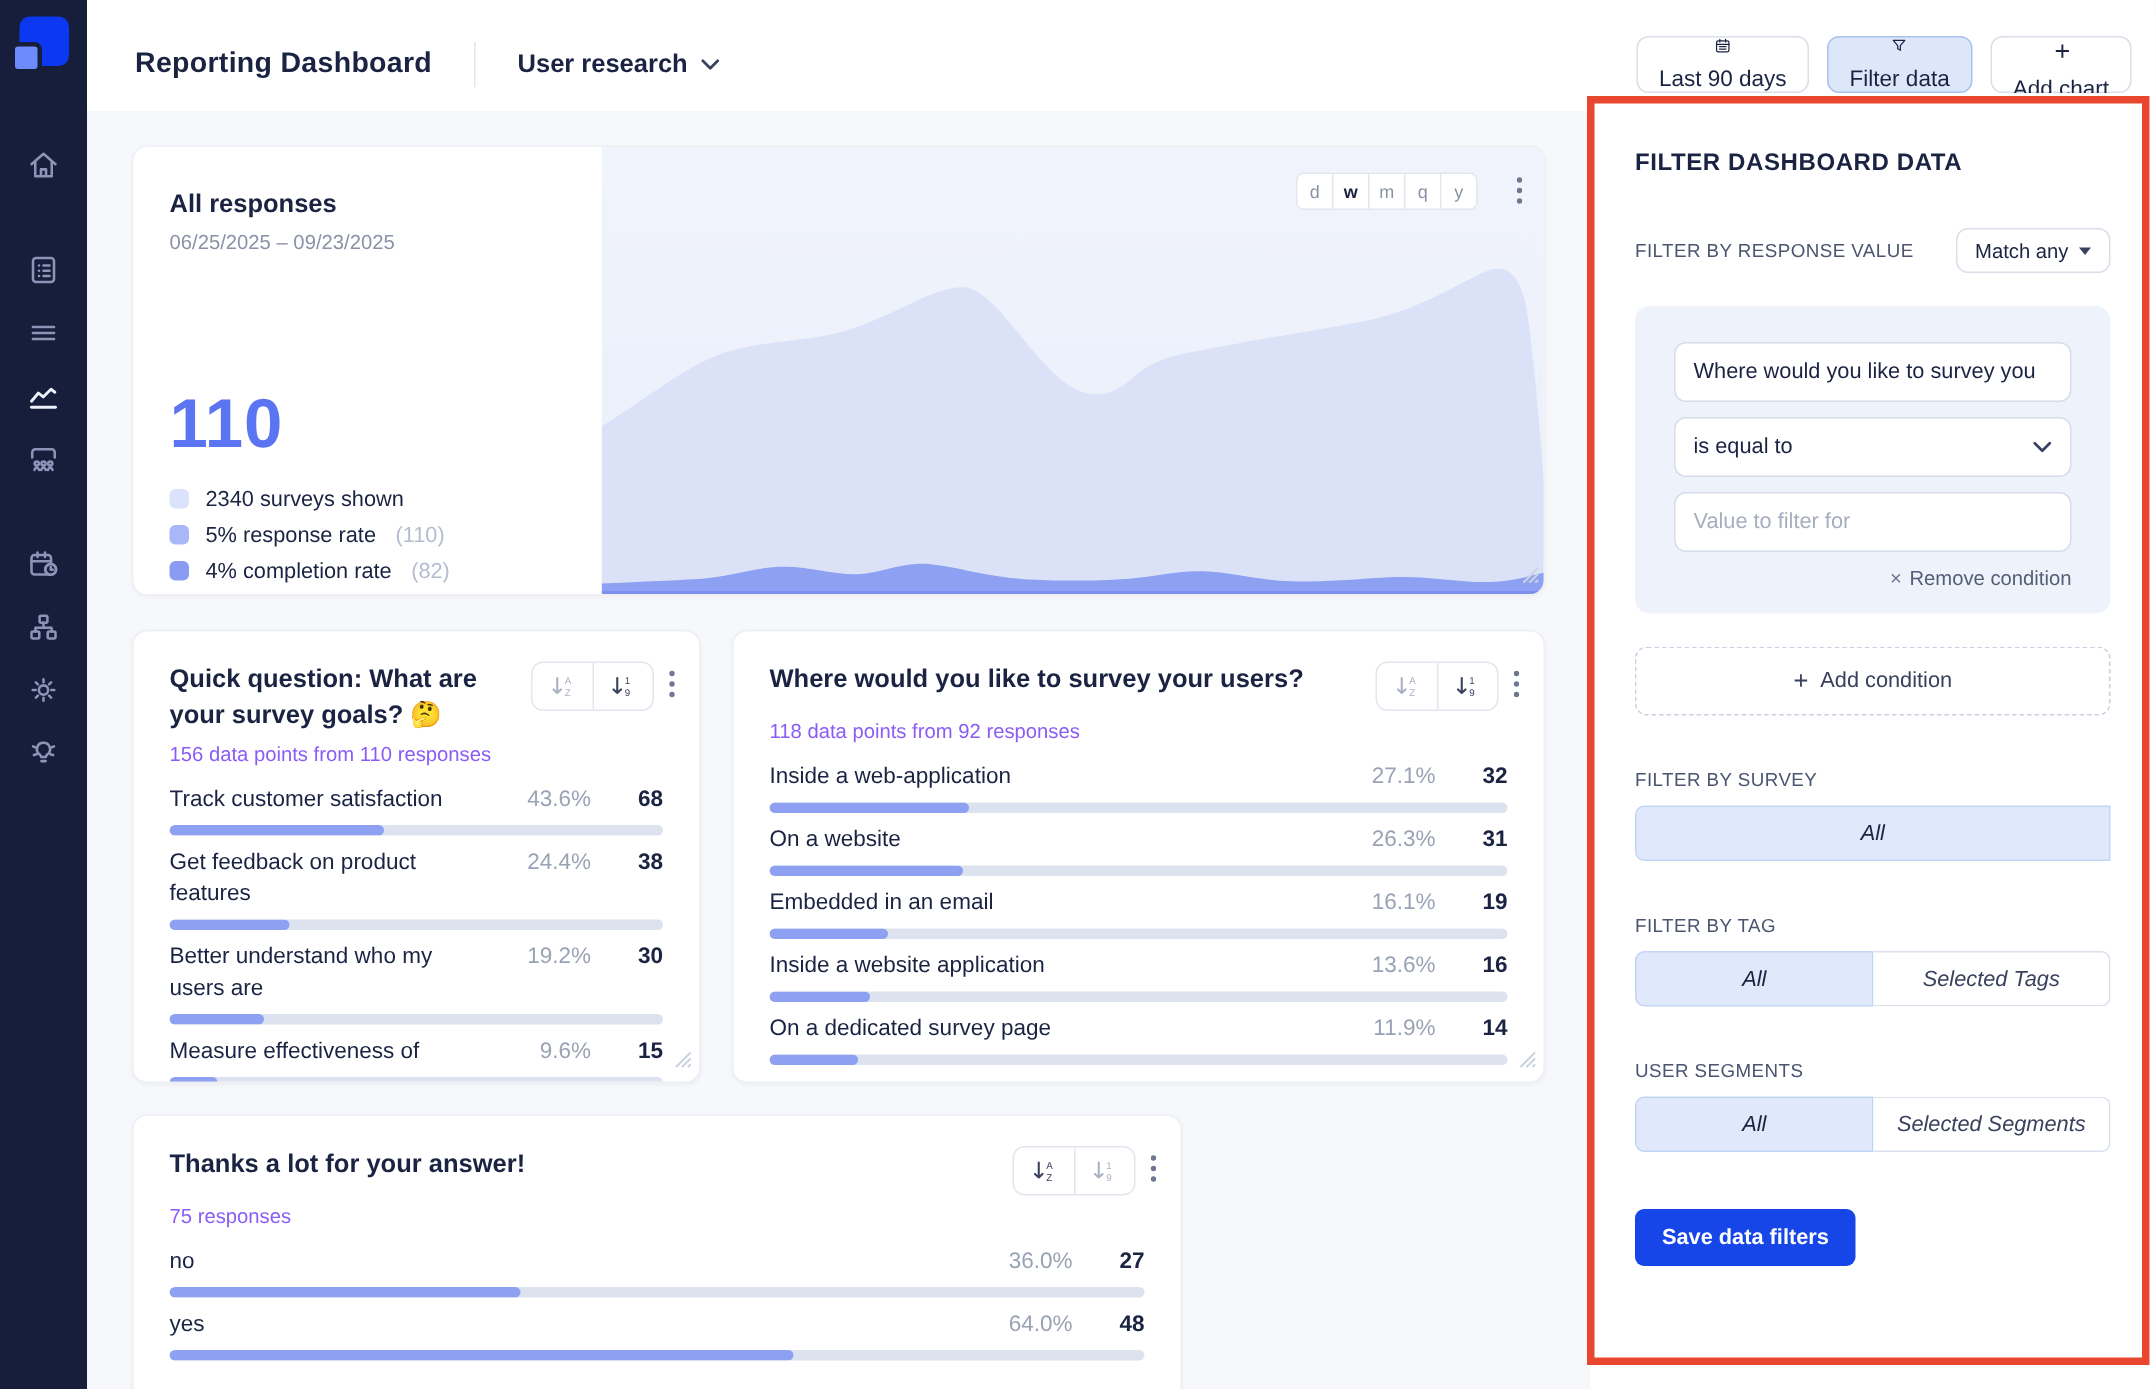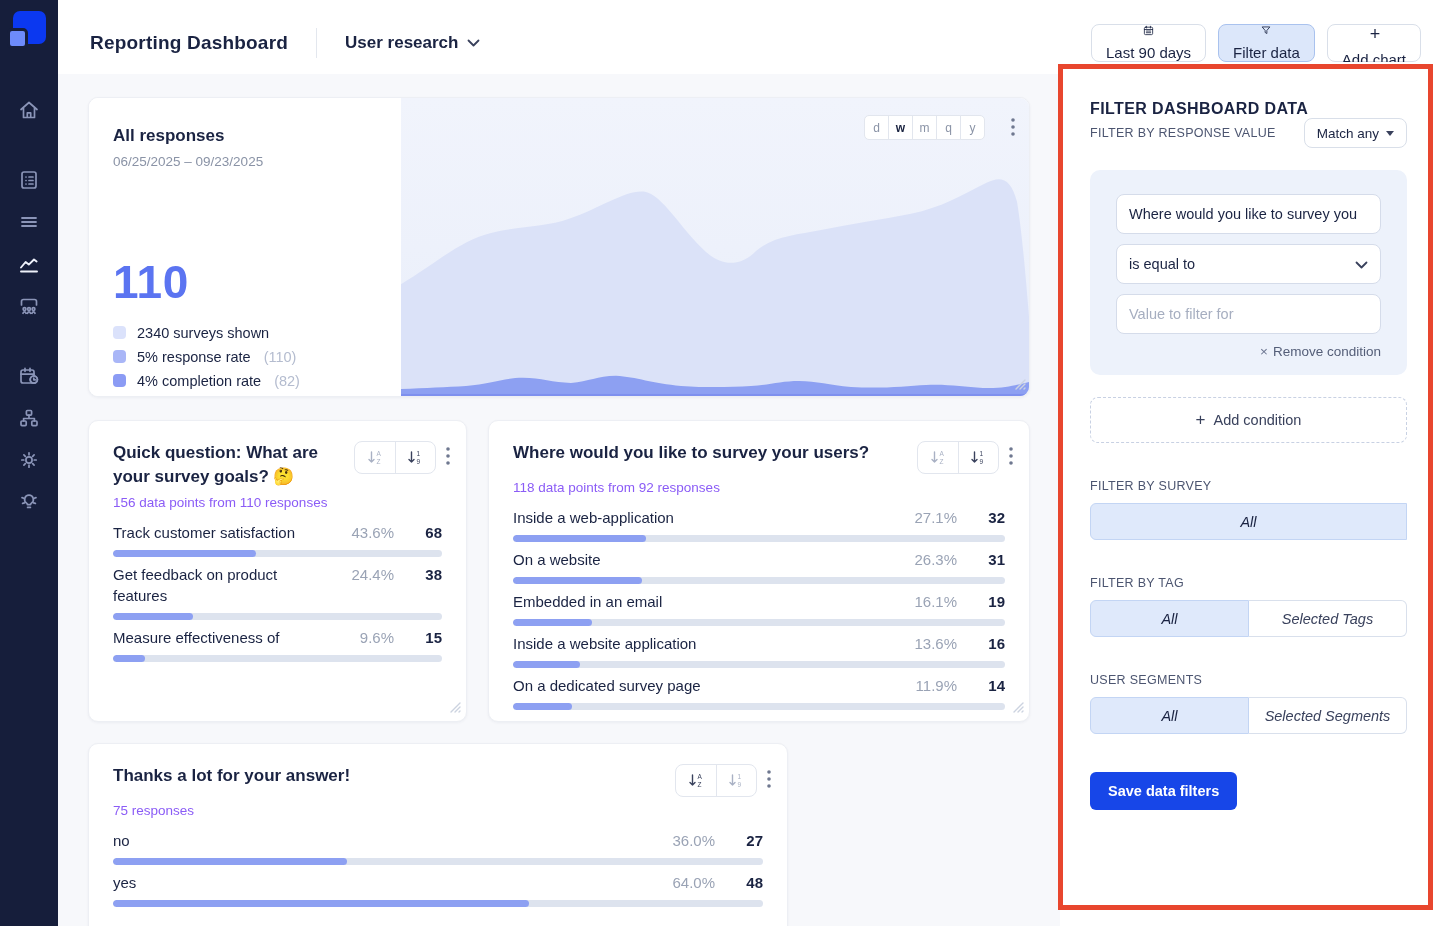--- a/index.html
+++ b/index.html
@@ -70,21 +70,21 @@
   .row { margin-bottom:7px; }
   .row-top { display:flex; align-items:flex-start; font-size:15px; }
   .row-label { flex:1; line-height:21px; padding-right:8px; }
   .row-pct { color:#9aa3b5; width:64px; text-align:right; line-height:21px; }
   .row-count { font-weight:bold; width:48px; text-align:right; line-height:21px; }
   .bar-track { height:7px; border-radius:4px; background:#dde3ee; margin-top:7px; overflow:hidden; }
   .bar-fill { height:100%; border-radius:4px; background:#8da0f2; }
   
   .panel { position:absolute; left:1060px; top:62px; width:377px; height:864px; background:#fff; padding:38px 30px 0; z-index:5; }
   .panel-heading { font-size:16px; font-weight:bold; letter-spacing:.4px; }
-  .filter-row { display:flex; align-items:center; justify-content:space-between; }
+  .filter-row { display:flex; align-items:center; justify-content:space-between; margin-top:34px; }
   .small-label { font-size:12.5px; color:#4c5570; letter-spacing:.3px; }
   .match-btn { border:1px solid #d9dfe9; border-radius:8px; height:30px; padding:0 12px; font-size:13.5px;
                display:flex; align-items:center; gap:7px; background:#fff; cursor:pointer; color:#1a2342;
                font-family:"Liberation Sans", sans-serif; }
   .caret-down { width:0; height:0; border-left:4px solid transparent; border-right:4px solid transparent; border-top:5px solid #39415c; }
   .condition-box { background:#edf2fb; border-radius:10px; margin-top:22px; padding:24px 26px 14px; }
   .field { background:#fff; border:1px solid #d5dcea; border-radius:8px; height:40px; display:flex;
            align-items:center; padding:0 12px; font-size:14.5px; margin-bottom:10px; cursor:pointer; }
   .field .field-text { white-space:nowrap; overflow:hidden; flex:1; }
   .field .chev { flex:none; color:#39415c; margin-left:8px; }
@@ -307,20 +307,30 @@
             <span class="row-label">Get feedback on product features</span>
             <span class="row-pct">24.4%</span>
             <span class="row-count">38</span>
           </div>
         <div class="bar-track">
             <div class="bar-fill" style="width: 24.4%;"></div>
           </div>
       </div>
       <div class="row">
         <div class="row-top">
+            <span class="row-label">Better understand who my users are</span>
+            <span class="row-pct">19.2%</span>
+            <span class="row-count">30</span>
+          </div>
+        <div class="bar-track">
+            <div class="bar-fill" style="width: 19.2%;"></div>
+          </div>
+      </div>
+      <div class="row">
+        <div class="row-top">
             <span class="row-label">Measure effectiveness of</span>
             <span class="row-pct">9.6%</span>
             <span class="row-count">15</span>
           </div>
         <div class="bar-track">
             <div class="bar-fill" style="width: 9.6%;"></div>
           </div>
       </div>
     </div>
     <div class="resize-handle">

